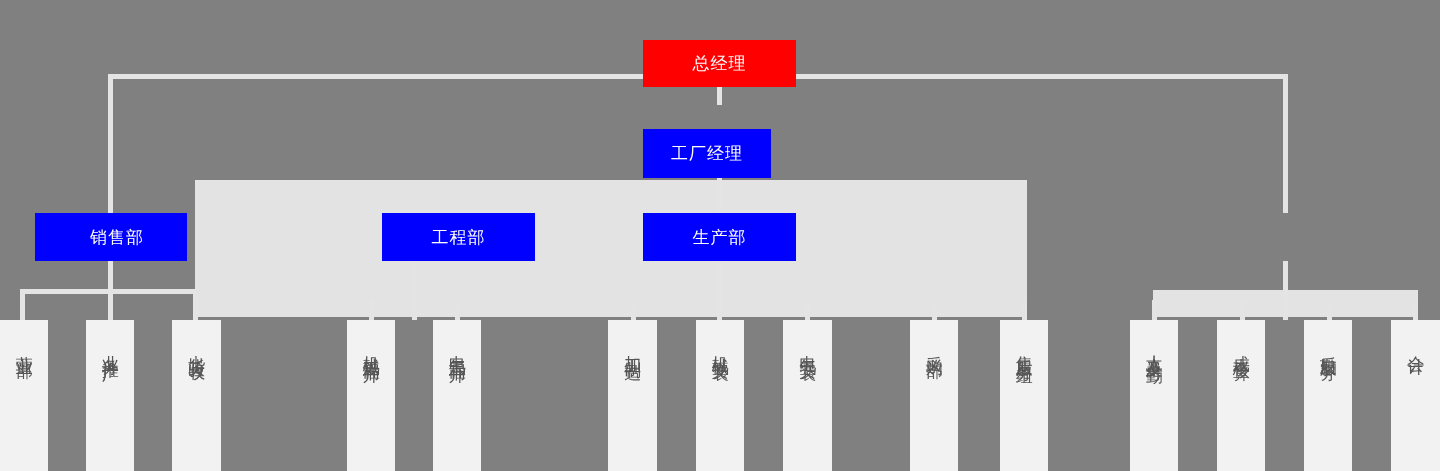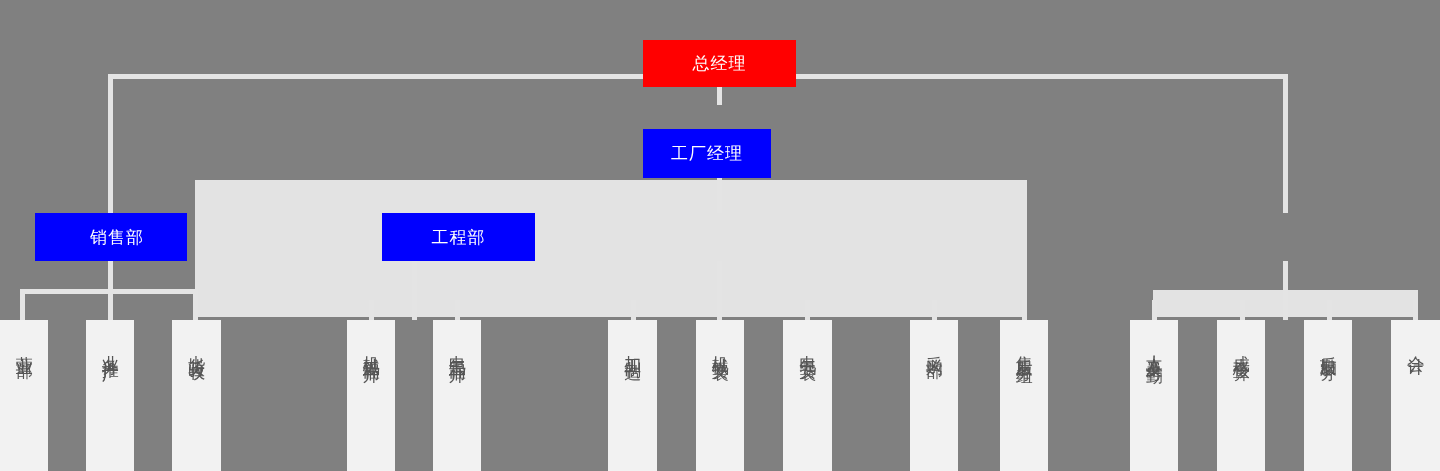--- a/index.html
+++ b/index.html
@@ -103,20 +103,23 @@
   </div>
 
   <div class="node dept" style="left:35px;top:213px;width:152px;height:48px;padding-left:12px;">
     <span>销售部</span>
   </div>
 
   <div class="node dept" style="left:338px;top:213px;width:153px;height:48px;margin-left:44px;">
     <span>工程部</span>
   </div>
 
+  <div class="node dept" style="left:643px;top:213px;width:153px;height:48px;">
+    <span>生产部</span>
+  </div>
 
 
   <div class="leaf" style="left:0px;top:320px;width:48px;height:151px;">
     <span class="vtext">营业部</span>
   </div>
 
   <div class="leaf" style="left:86px;top:320px;width:48px;height:151px;">
     <span class="vtext">业务推广</span>
   </div>
 

